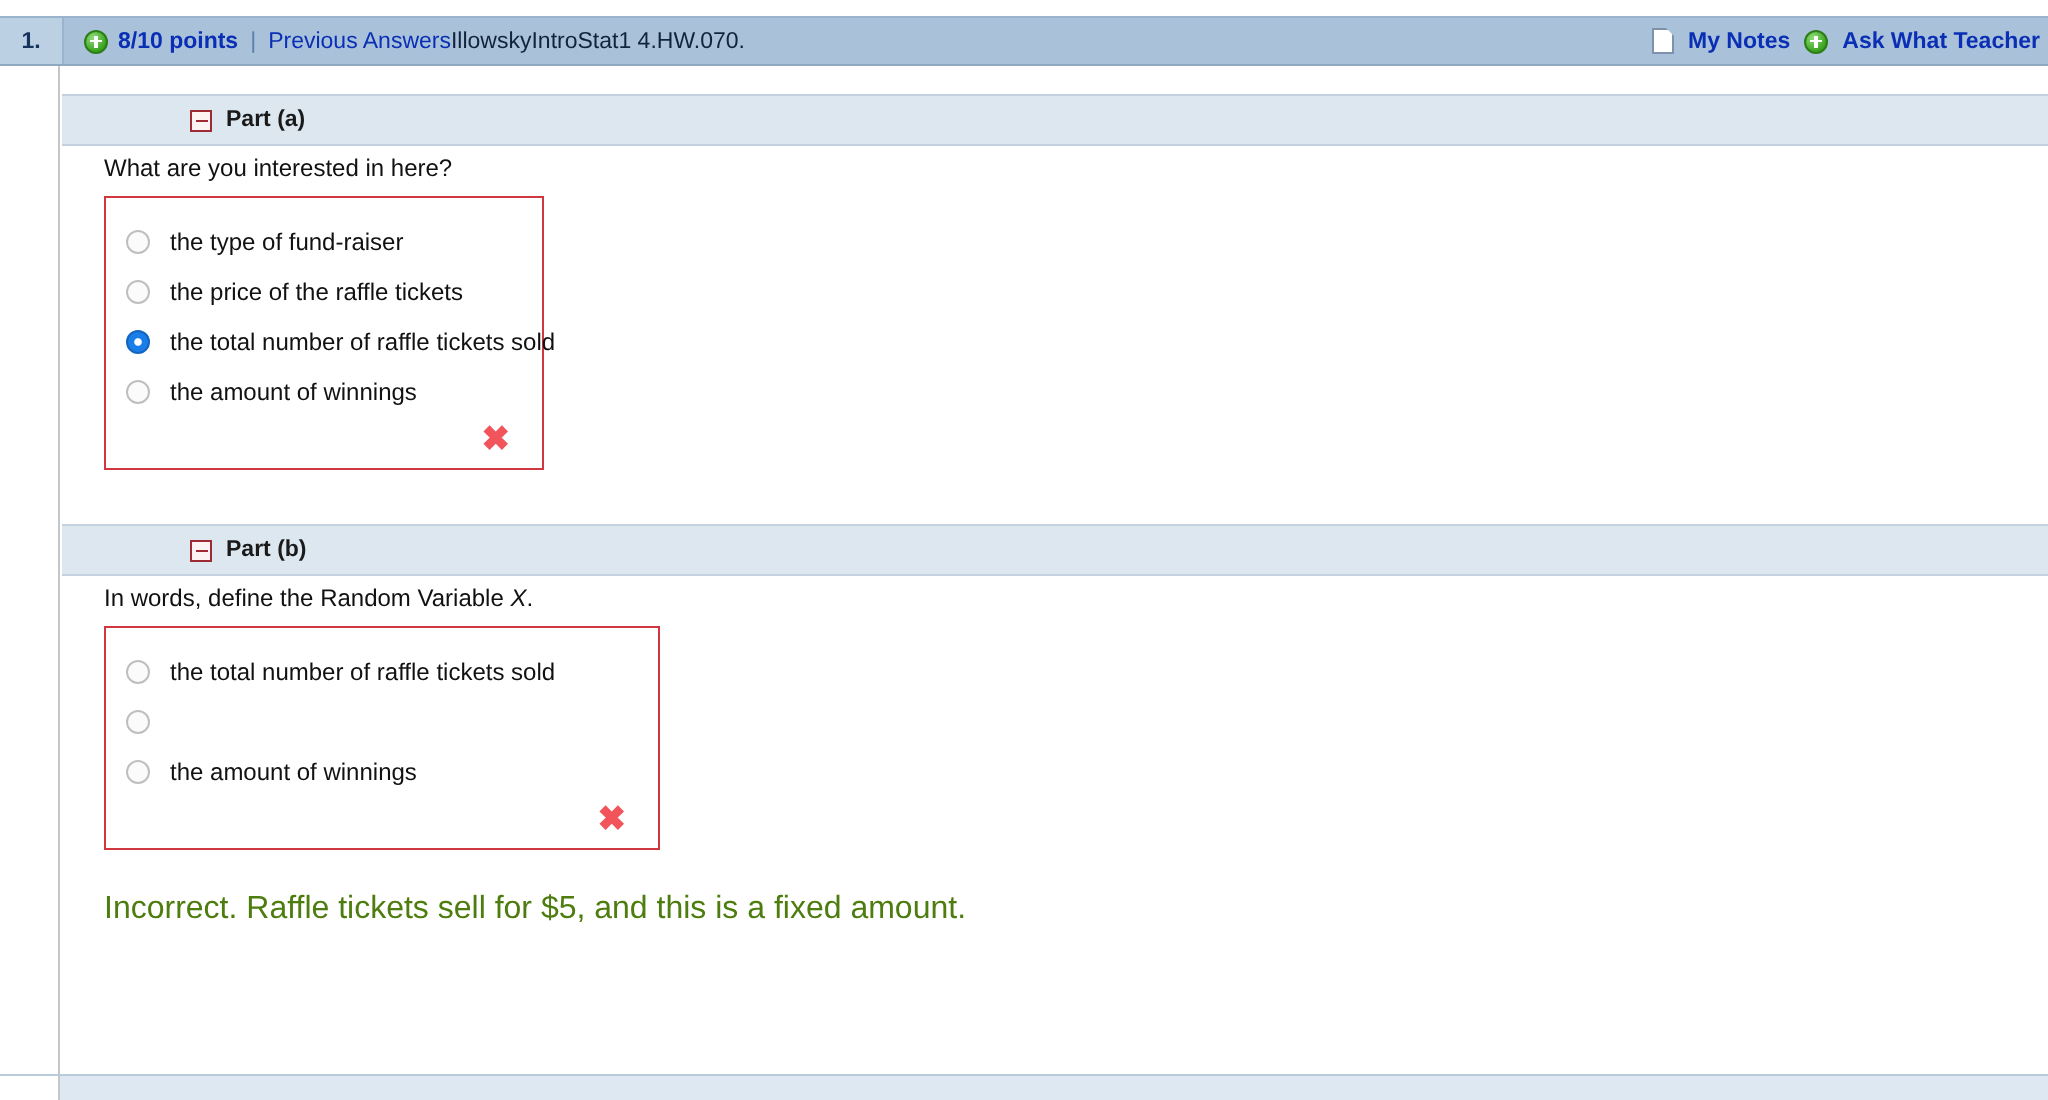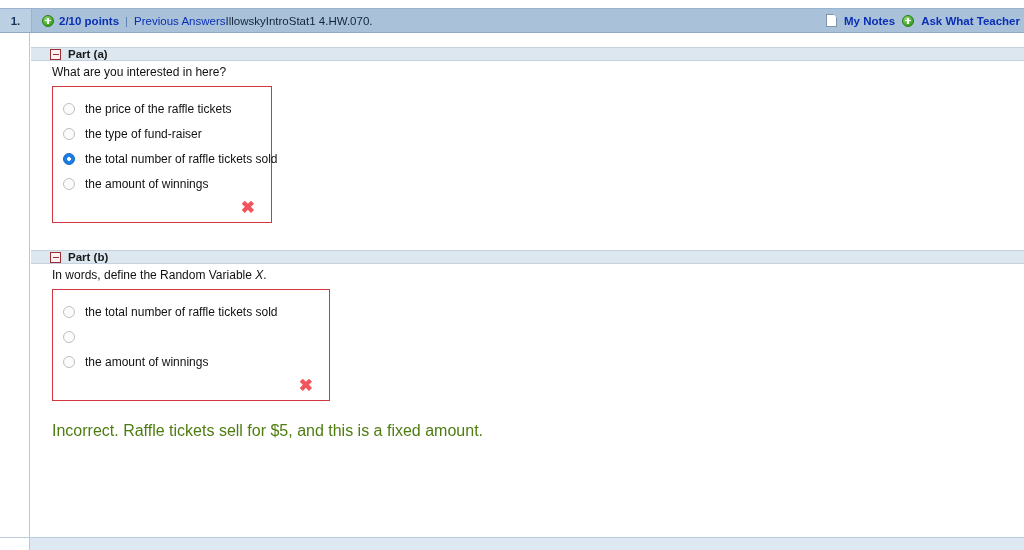--- a/index.html
+++ b/index.html
@@ -171,27 +171,28 @@
     font-size: 12.5px;
     line-height: 18px;
     color: #111111;
     max-width: 982px;
   }
 
   
   .part-bar {
     margin-top: 14px;
     width: 993px;
-    height: 14px;
+    height: 26px;
     background: #dce7f0;
     border-top: 1px solid #c3d2de;
     border-bottom: 1px solid #c3d2de;
     display: flex;
     align-items: center;
     box-sizing: border-box;
+    padding-left: 45px;
   }
   .collapse-icon {
     width: 11px;
     height: 11px;
     border: 1px solid #9e2b33;
     background: #fdf3f3;
     margin-left: 19px;
     position: relative;
     box-sizing: border-box;
     flex: 0 0 auto;
@@ -306,21 +307,21 @@
 </head>
 <body>
 
 <div class="page">
 
   <div class="q-header">
     <div class="q-header-left">
       <div class="q-num-cell">1.</div>
       <div class="pts-group">
         <span class="plus-icon"></span>
-        <span class="pts-text">2/10 points</span>
+        <span class="pts-text">8/10 points</span>
       </div>
       <span class="hdr-sep">|</span>
       <span class="prev-answers">Previous Answers</span>
       <span class="assign-id">IllowskyIntroStat1 4.HW.070.</span>
     </div>
     <div class="q-header-right">
       <span class="note-icon"></span>
       <span class="hdr-link">My Notes</span>
       <span class="plus-icon"></span>
       <span class="hdr-link">Ask What Teacher</span>
@@ -336,25 +337,25 @@
         <span class="collapse-icon"></span>
         <span class="part-label">Part (a)</span>
       </div>
       <div class="part-body">
         <div class="prompt">
           <span>What are you interested in here?</span>
         </div>
         <div class="answer-box" style="width:220px">
           <div class="choice">
             <span class="radio"></span>
+            <span class="choice-label">the type of fund-raiser</span>
+          </div>
+          <div class="choice">
+            <span class="radio"></span>
             <span class="choice-label">the price of the raffle tickets</span>
-          </div>
-          <div class="choice">
-            <span class="radio"></span>
-            <span class="choice-label">the type of fund-raiser</span>
           </div>
           <div class="choice">
             <span class="radio selected"></span>
             <span class="choice-label">the total number of raffle tickets sold</span>
           </div>
           <div class="choice">
             <span class="radio"></span>
             <span class="choice-label">the amount of winnings</span>
           </div>
           <div class="x-mark-row">

